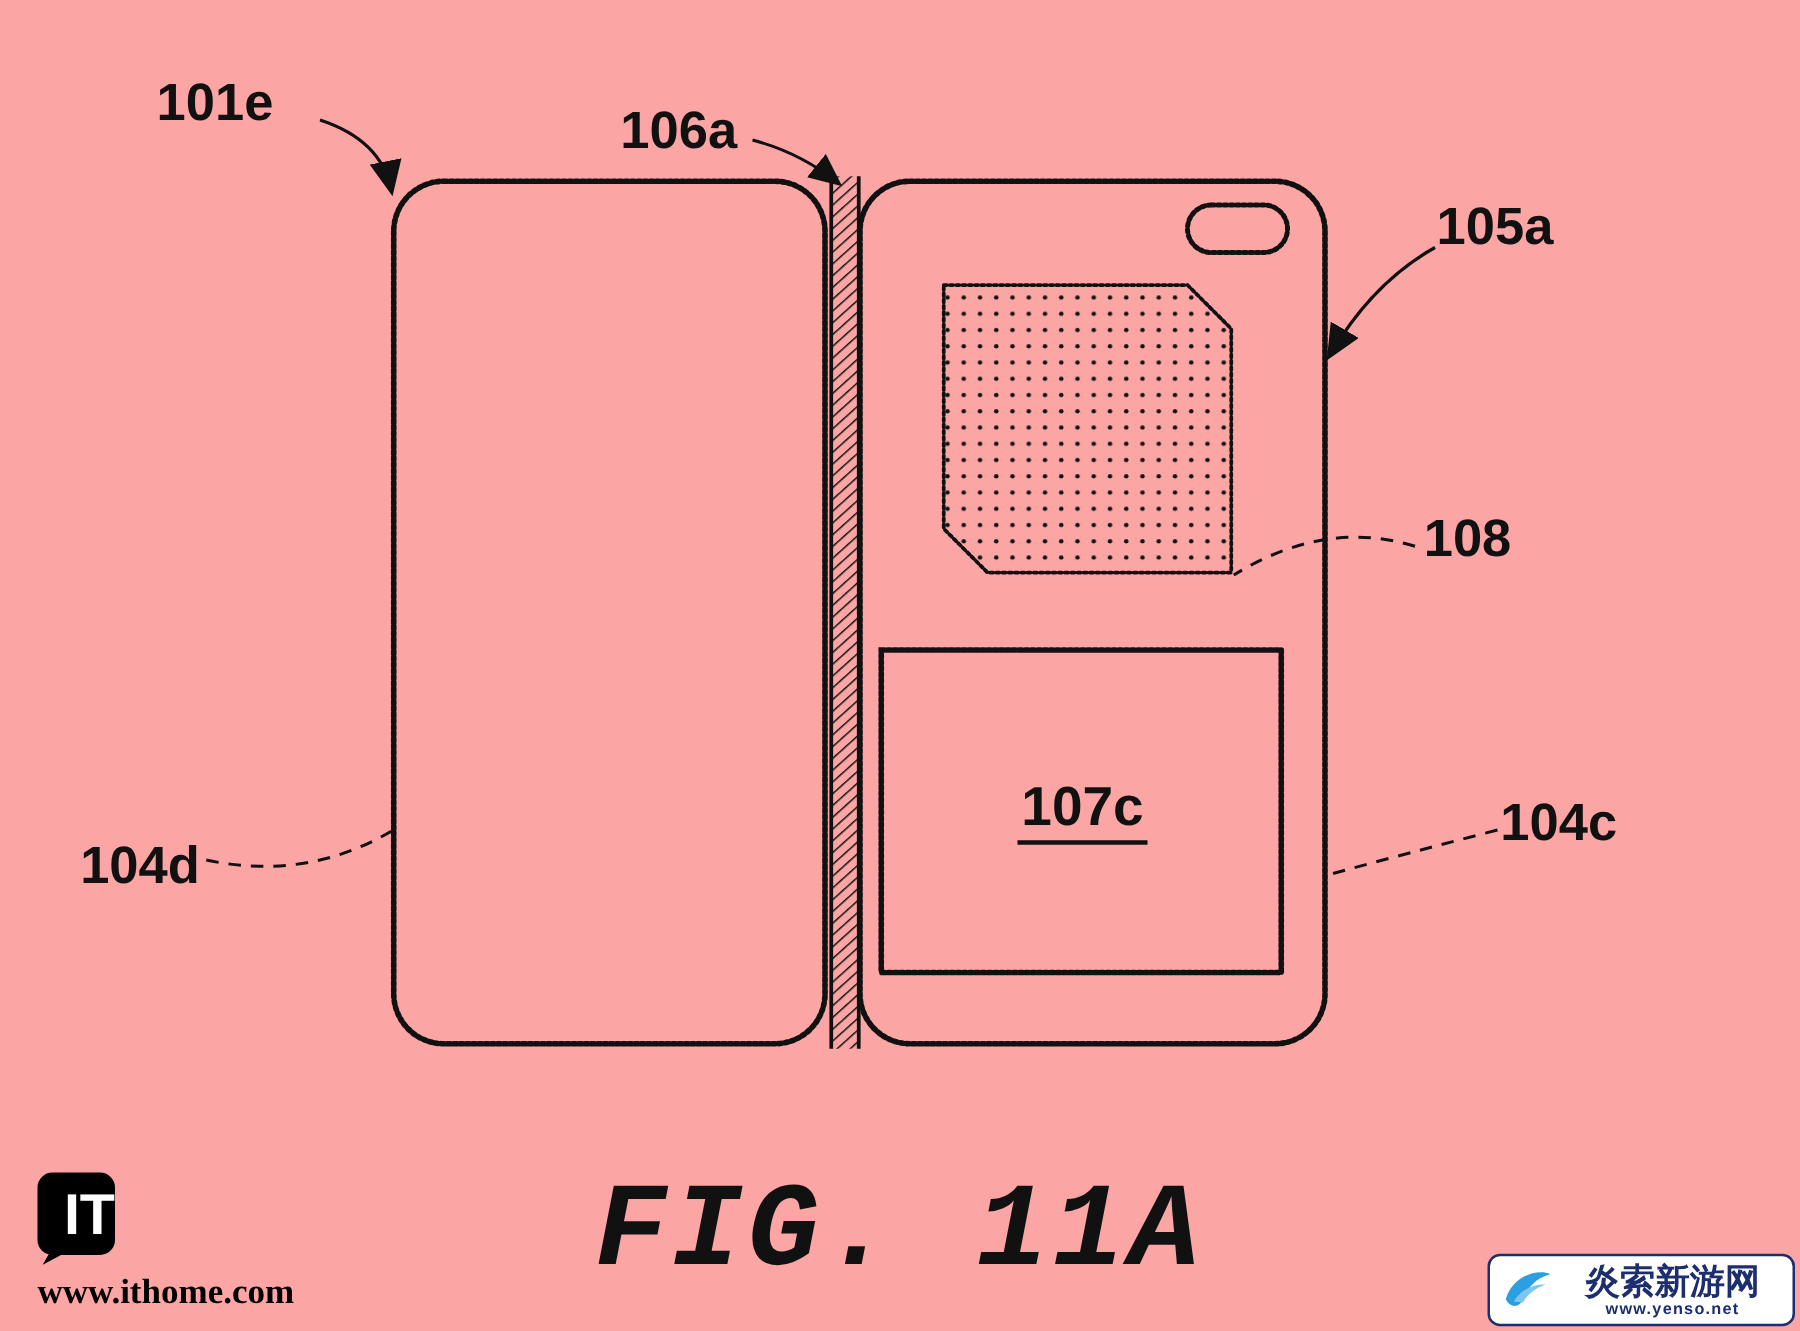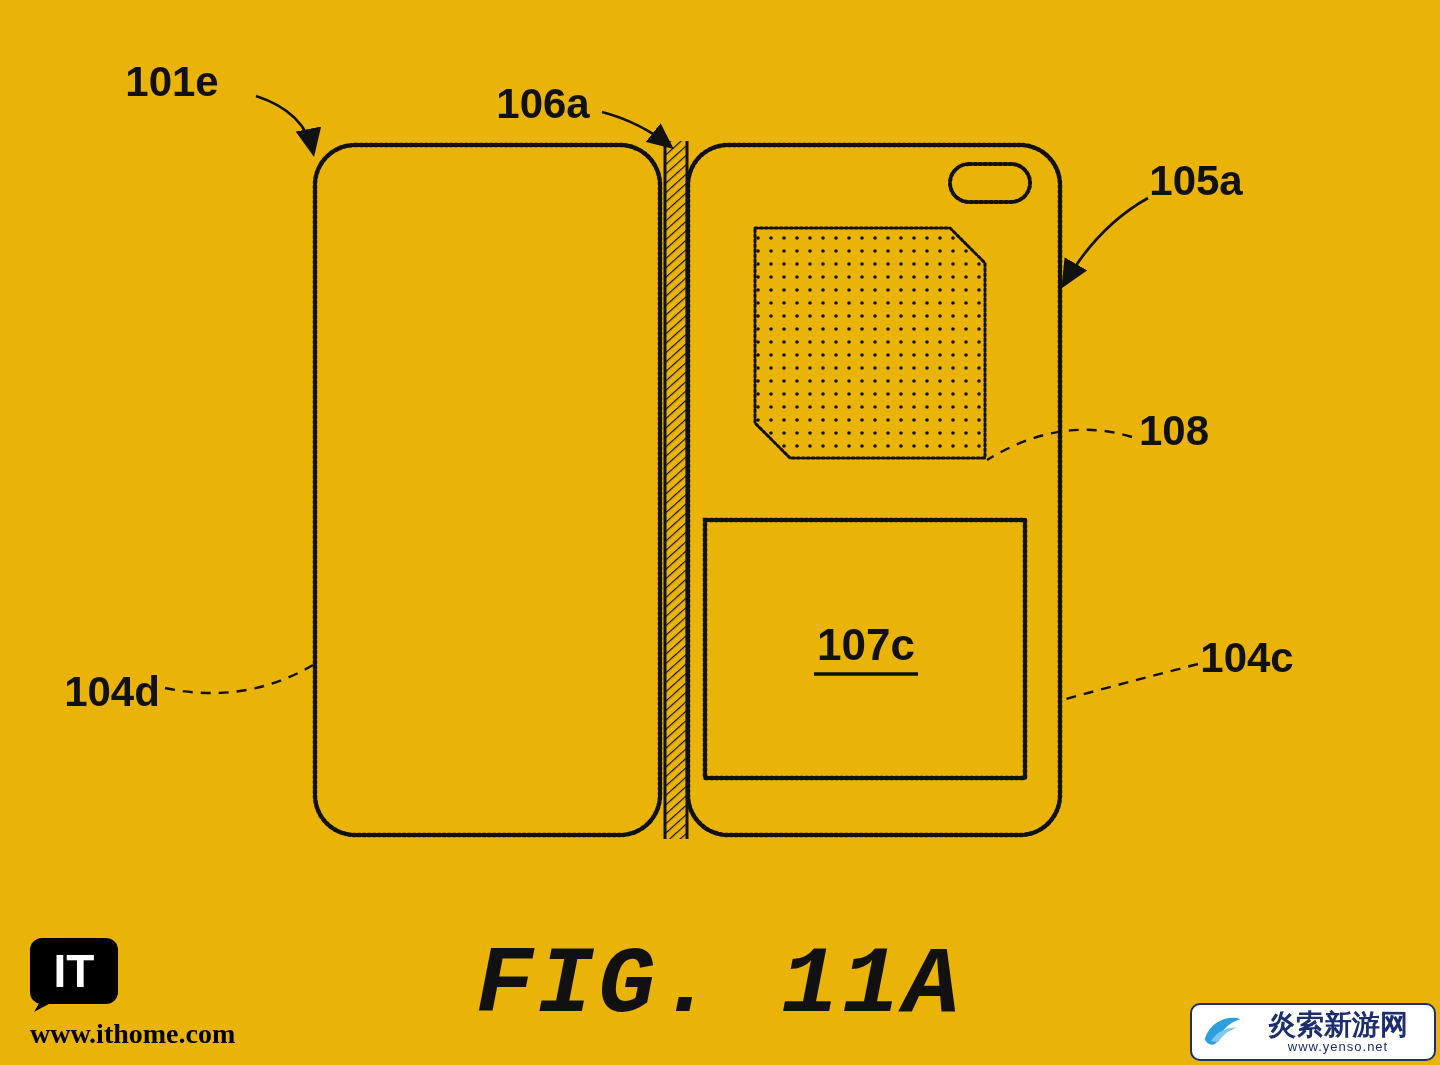--- a/index.html
+++ b/index.html
@@ -1,20 +1,20 @@
 <!DOCTYPE html>
 <html><head>
 <meta charset="utf-8">
 <style>
   html,body{margin:0;padding:0;background:#ffffff;}
   .stage{
     position:relative;
     width:1440px;
     height:1065px;
-    background:#eab308;
+    background:#fca5a5;
     overflow:hidden;
     font-family:"Liberation Sans", sans-serif;
     color:#111;
   }
   svg.diagram{position:absolute;left:0;top:0;}
   .patent-label{
     font-family:"Liberation Sans", sans-serif;
     font-weight:bold;
     font-size:42px;
     fill:#111;
@@ -41,27 +41,27 @@
   
   .ithome{
     position:absolute;
     left:30px;
     top:938px;
     display:flex;
     align-items:center;
   }
   .it-box{
     position:relative;
-    width:88px;
+    width:62px;
     height:66px;
     background:#000;
     border-radius:12px;
     display:flex;
     align-items:center;
-    justify-content:center;
+    justify-content:flex-end;
     color:#fff;
     font-weight:bold;
     font-size:46px;
     font-family:"Liberation Sans", sans-serif;
   }
   .it-box::after{
     content:"";
     position:absolute;
     left:8px;
     bottom:-10px;
@@ -117,20 +117,21 @@
     color:#1c2e6e;
     line-height:1.05;
     font-family:"Liberation Sans", sans-serif;
     white-space:nowrap;
   }
   .yenso-url{
     font-size:13px;
     color:#1c2e6e;
     font-family:"Liberation Sans", sans-serif;
     letter-spacing:1px;
+    font-weight:bold;
   }
 </style>
 </head>
 <body>
 
 <div class="stage">
 
   <svg class="diagram" width="1440" height="1065" viewBox="0 0 1440 1065">
     <defs>
       <pattern id="dotfill" width="13" height="13" patternUnits="userSpaceOnUse">

